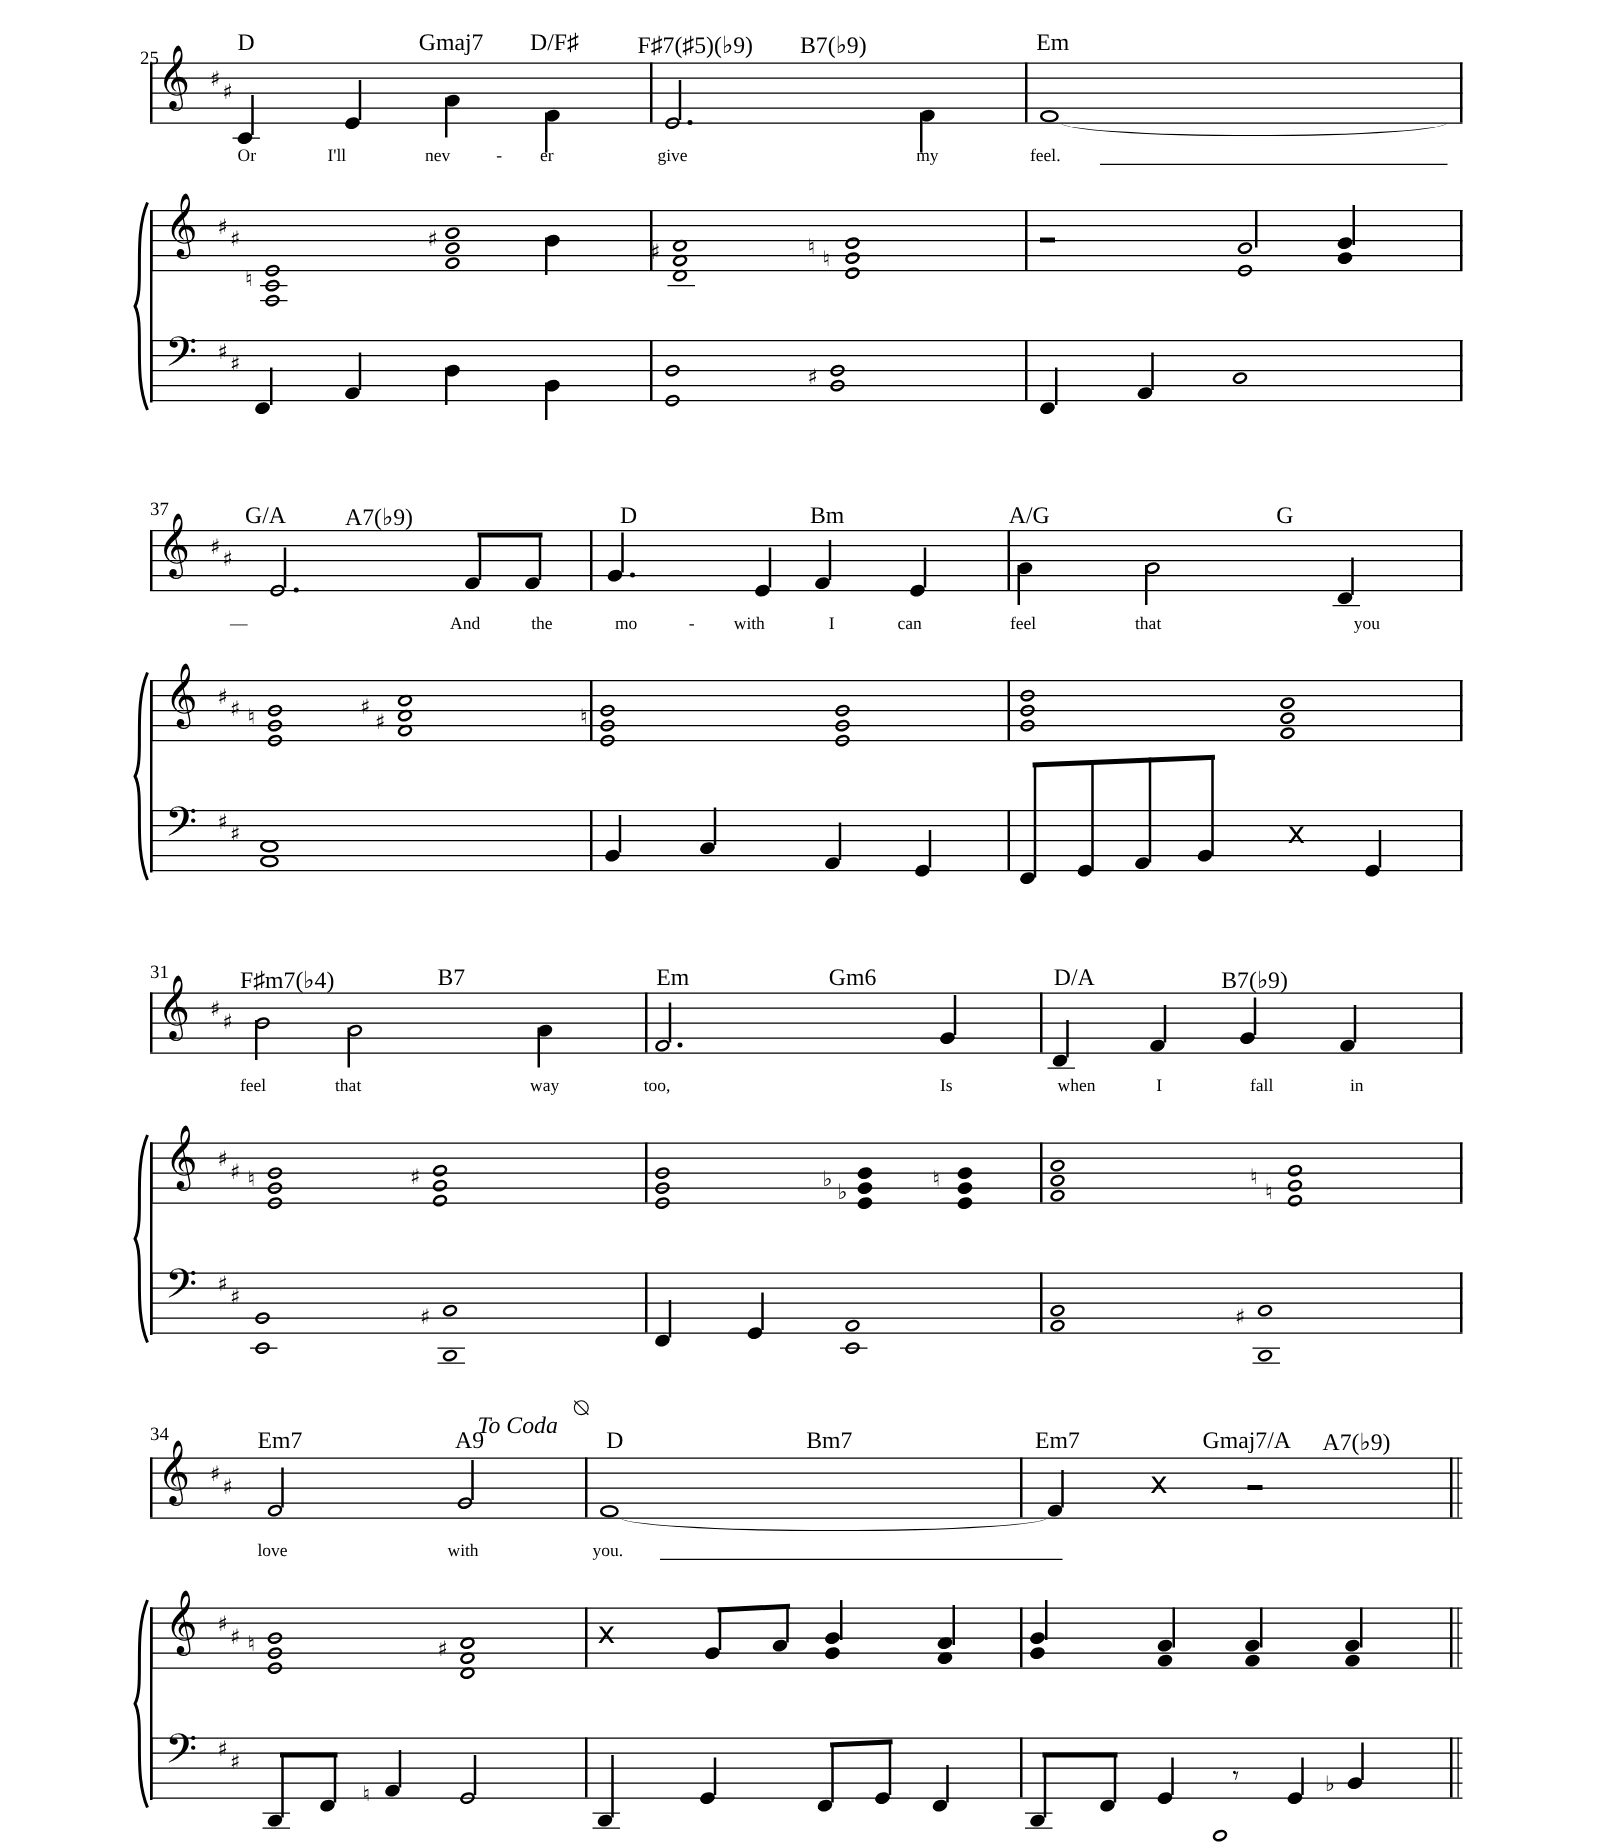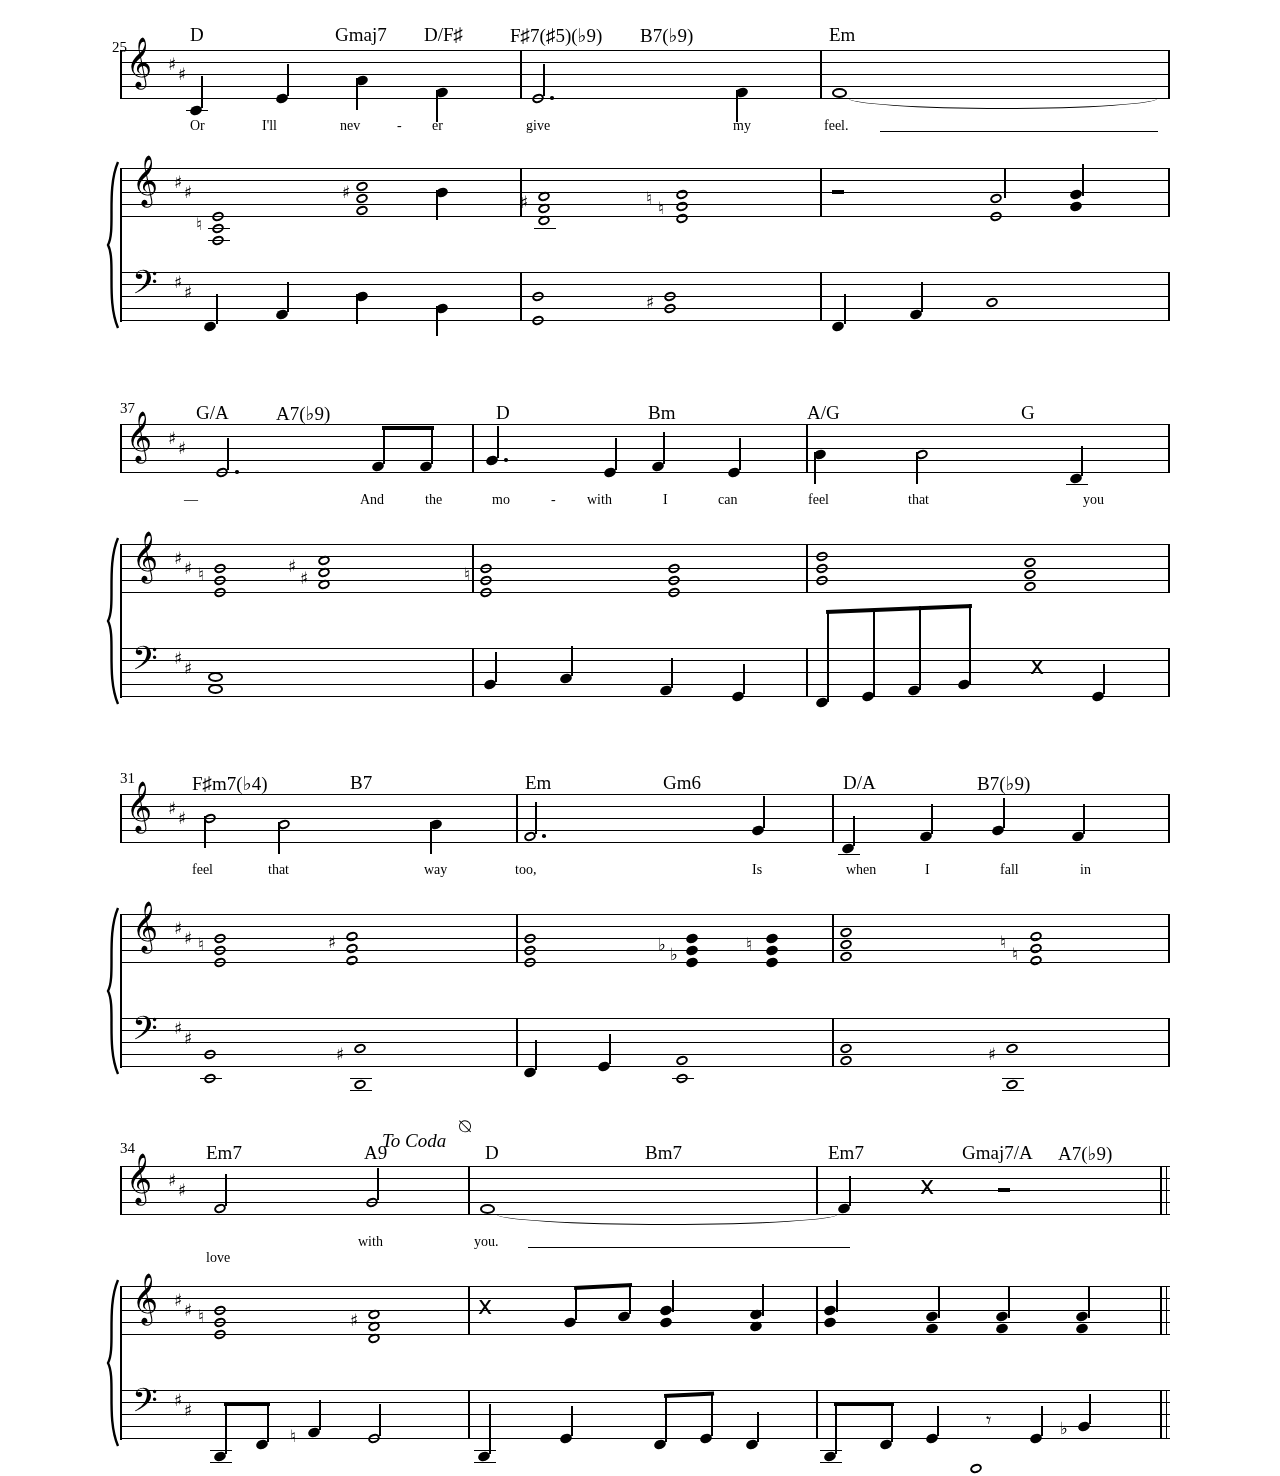--- a/index.html
+++ b/index.html
@@ -629,21 +629,21 @@
       <div class="stem" style="left:257px; top:2px; height:32px;"></div>
 
       <div class="nh whole" style="left:360px; top:38px;"></div>
       <div class="tie" style="left:376px; top:48px; width:342px;"></div>
       <div class="nh" style="left:718px; top:38px;"></div>
       <div class="stem" style="left:729px; top:10px; height:30px;"></div>
       <div class="rest-quarter" style="left:800px; top:8px;">x</div>
       <div class="rest-half" style="left:878px; top:22px;"></div>
     </div>
 
-    <div class="lyric" style="left:206px; top:126px;margin-top:16px;">love</div>
+    <div class="lyric" style="left:206px; top:126px;">love</div>
     <div class="lyric" style="left:358px; top:126px;">with</div>
     <div class="lyric" style="left:474px; top:126px;">you.</div>
     <div class="lyric-line" style="left:528px; top:139px; width:322px;"></div>
 
     <div class="staffgroup" style="left:120px; top:178px; width:1050px; height:50px;">
       <div class="staffline" style="top:0;"></div>
       <div class="staffline" style="top:12px;"></div>
       <div class="staffline" style="top:24px;"></div>
       <div class="staffline" style="top:36px;"></div>
       <div class="staffline" style="top:48px;"></div>

